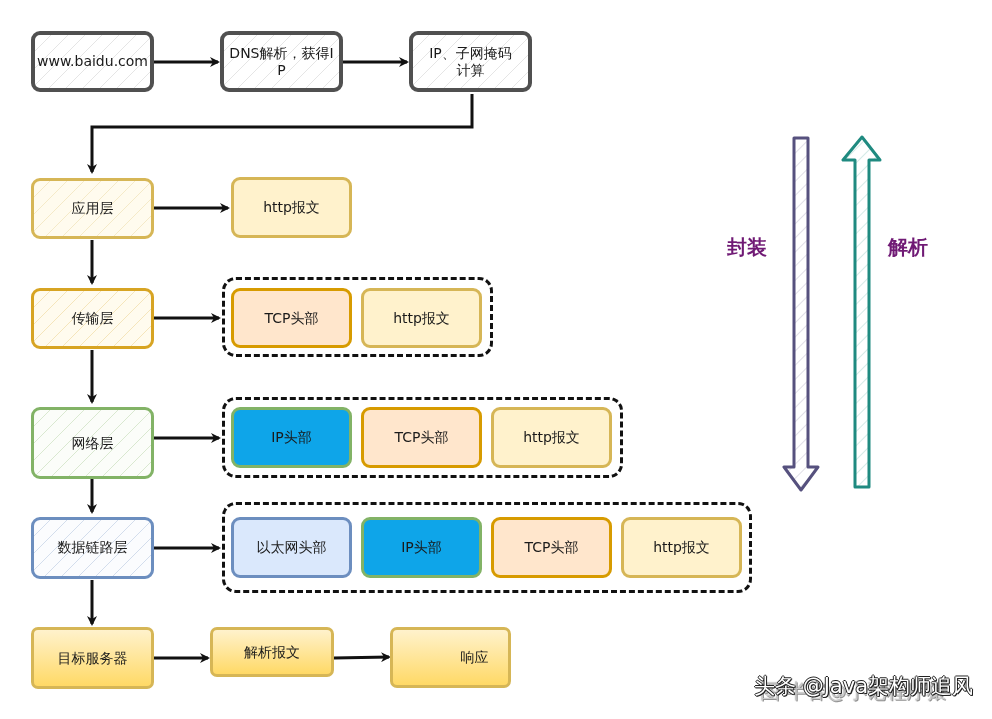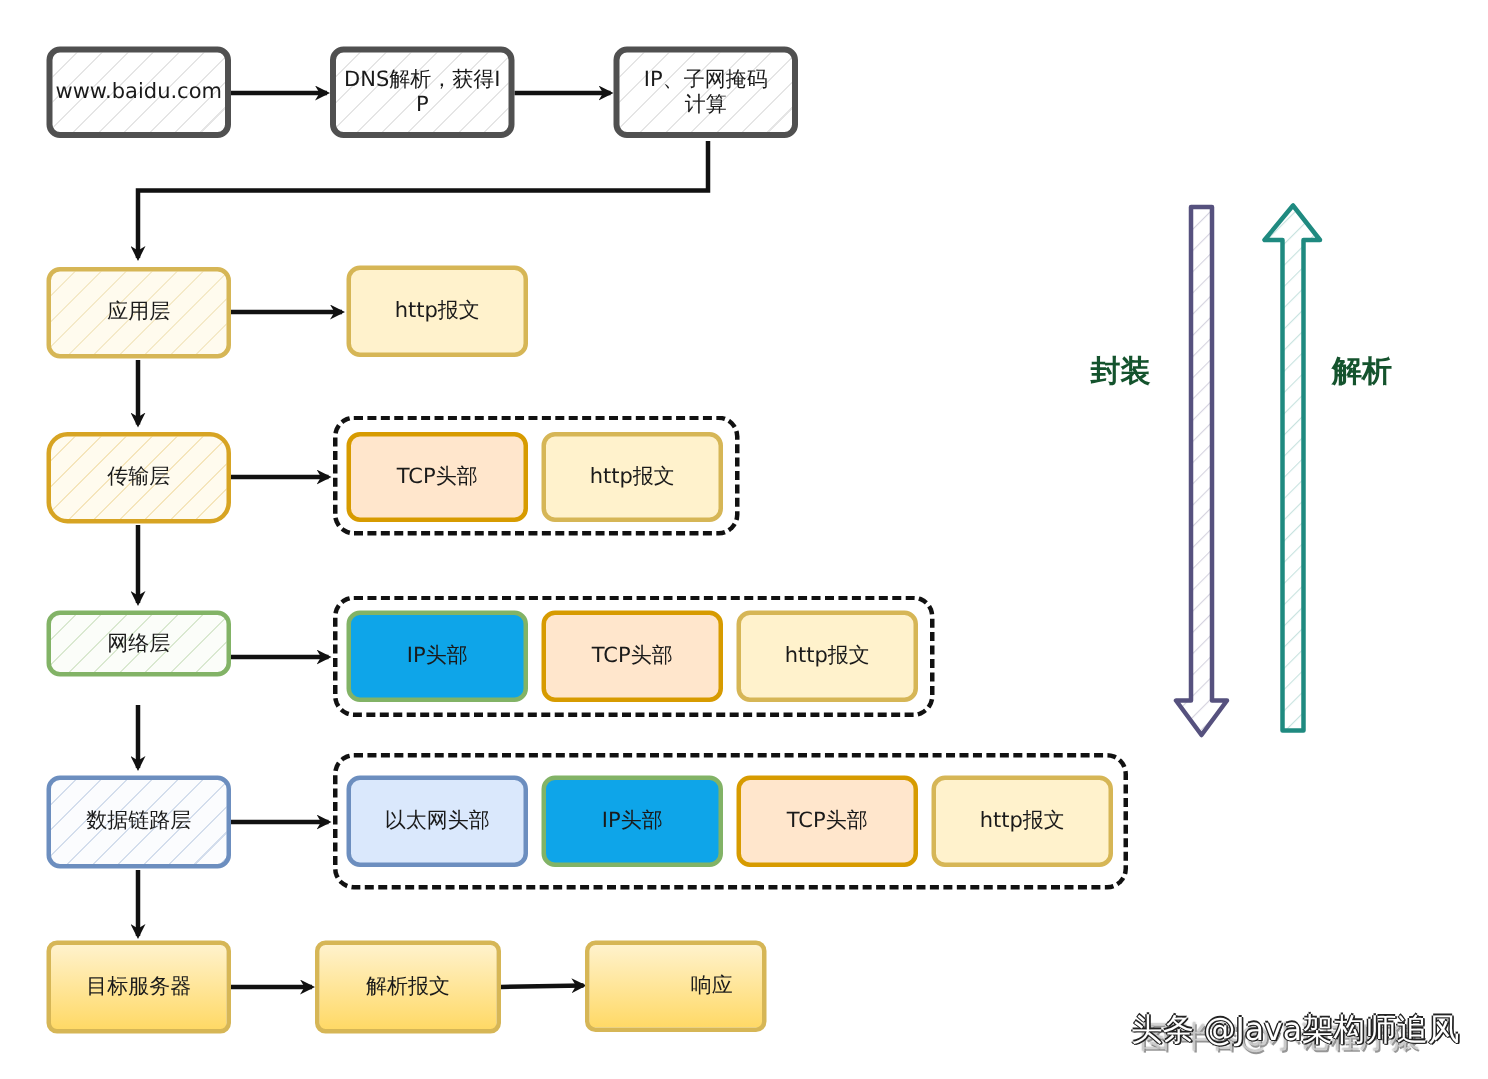--- a/index.html
+++ b/index.html
@@ -12,21 +12,21 @@
   .yel-strong{border-color:#d7a423;background-color:#fffbee;background-image:repeating-linear-gradient(135deg,transparent 0 11px,rgba(215,164,35,0.25) 11px 12px);}
   .grn{border-color:#82b366;background-color:#fbfdf9;background-image:repeating-linear-gradient(135deg,transparent 0 11px,rgba(130,179,102,0.28) 11px 12px);}
   .blu{border-color:#6c8ebf;background-color:#fbfcfe;background-image:repeating-linear-gradient(135deg,transparent 0 11px,rgba(108,142,191,0.28) 11px 12px);}
   .solid{border:3px solid;}
   .s-http{border-color:#d6b656;background:#fff2cc;}
   .s-tcp{border-color:#d79b00;background:#ffe6cc;}
   .s-ip{border-color:#82b366;background:#0ea5e9;}
   .s-eth{border-color:#6c8ebf;background:#dae8fc;}
   .fin{border:3px solid #d6b656;background:linear-gradient(#fff2cc,#ffd966);border-radius:7px;}
   .dashed{position:absolute;box-sizing:border-box;border:3px dashed #111;border-radius:14px;}
-  .label-big{position:absolute;font-size:20px;font-weight:bold;color:#14532d;}
+  .label-big{position:absolute;font-size:20px;font-weight:bold;color:#701a75;}
   .wm{position:absolute;font-size:21px;color:#fff;text-shadow:1px 1px 0 #222,-1px 0 0 #222,0 -1px 0 #222,1px 0 0 #222,0 1px 0 #222;white-space:nowrap;}
   .wm2{position:absolute;font-size:20px;color:rgba(255,255,255,0.6);text-shadow:0 0 1px #666,1px 1px 0 #999;white-space:nowrap;}
 </style>
 </head>
 <body>
 
 <svg class="wires" viewBox="0 0 992 719">
   <defs>
     <marker id="ah" markerWidth="10" markerHeight="10" refX="8" refY="5" orient="auto" markerUnits="userSpaceOnUse">
       <path d="M0,0 L10,5 L0,10 L3,5 Z" fill="#111"></path>
@@ -68,24 +68,24 @@
 <div class="box sketch gray" style="left:220px;top:31px;width:123px;height:61px;padding:0 2px;">
   <span style="word-break:break-all;">DNS解析，获得IP</span>
 </div>
 <div class="box sketch gray" style="left:409px;top:31px;width:123px;height:61px;padding:0 16px;">
   <span style="word-break:break-all;">IP、子网掩码计算</span>
 </div>
 
 <div class="box sketch yel" style="left:31px;top:178px;width:123px;height:61px;">
   <span>应用层</span>
 </div>
-<div class="box sketch yel-strong" style="left:31px;top:288px;width:123px;height:61px;border-radius:14px;">
+<div class="box sketch yel-strong" style="left:31px;top:288px;width:123px;height:61px;">
   <span>传输层</span>
 </div>
-<div class="box sketch grn" style="left:31px;top:407px;width:123px;height:44px;">
+<div class="box sketch grn" style="left:31px;top:407px;width:123px;height:72px;">
   <span>网络层</span>
 </div>
 <div class="box sketch blu" style="left:31px;top:517px;width:123px;height:62px;font-family:Liberation Mono, monospace;">
   <span>数据链路层</span>
 </div>
 
 <div class="box solid s-http" style="left:231px;top:177px;width:121px;height:61px;">
   <span>http报文</span>
 </div>
 
@@ -118,21 +118,21 @@
 <div class="box solid s-tcp" style="left:491px;top:517px;width:121px;height:61px;">
   <span>TCP头部</span>
 </div>
 <div class="box solid s-http" style="left:621px;top:517px;width:121px;height:61px;">
   <span>http报文</span>
 </div>
 
 <div class="box fin" style="left:31px;top:627px;width:123px;height:62px;">
   <span>目标服务器</span>
 </div>
-<div class="box fin" style="left:210px;top:627px;width:124px;height:62px;">
+<div class="box fin" style="left:210px;top:627px;width:124px;height:50px;">
   <span>解析报文</span>
 </div>
 <div class="box fin" style="left:390px;top:627px;width:121px;height:61px;padding-left:48px;">
   <span>响应</span>
 </div>
 
 <div class="label-big" style="left:727px;top:234px;">封装</div>
 <div class="label-big" style="left:888px;top:234px;">解析</div>
 
 <div class="wm2" style="left:760px;top:678px;">图 半容@小记程序猿</div>

